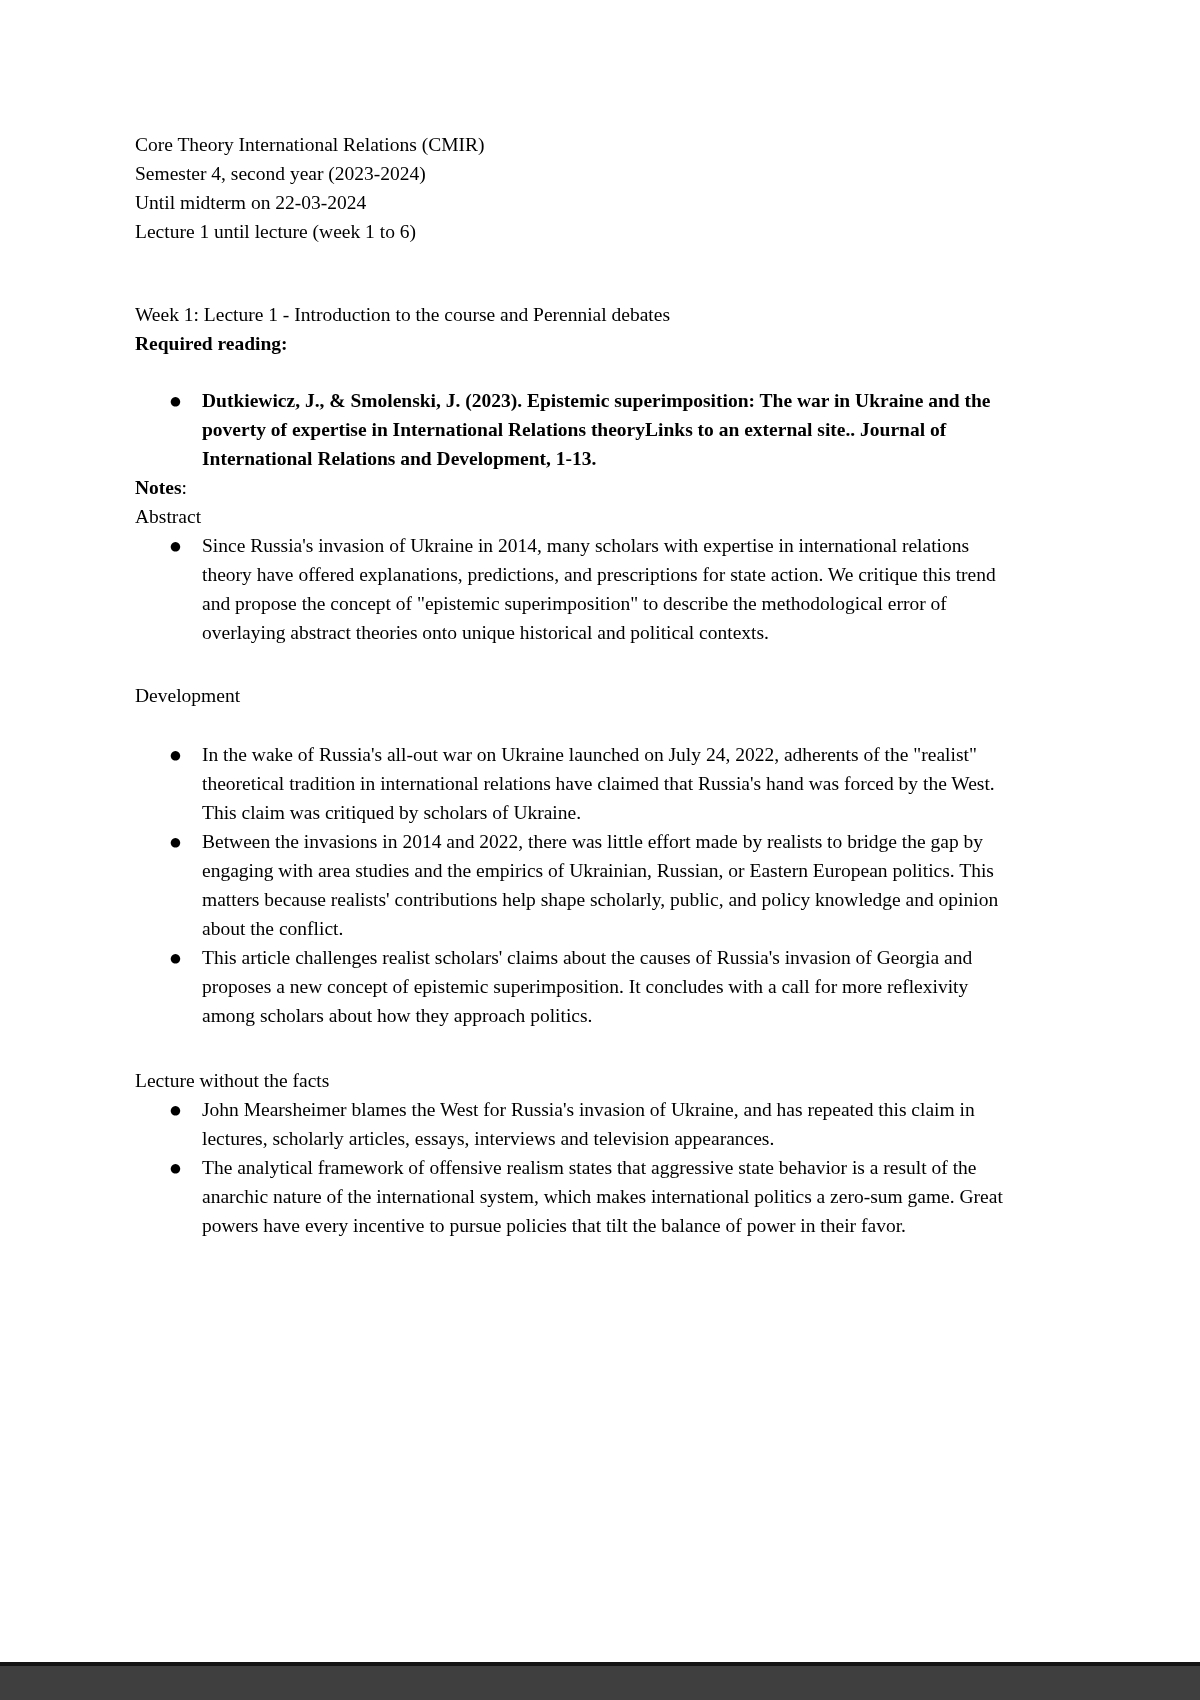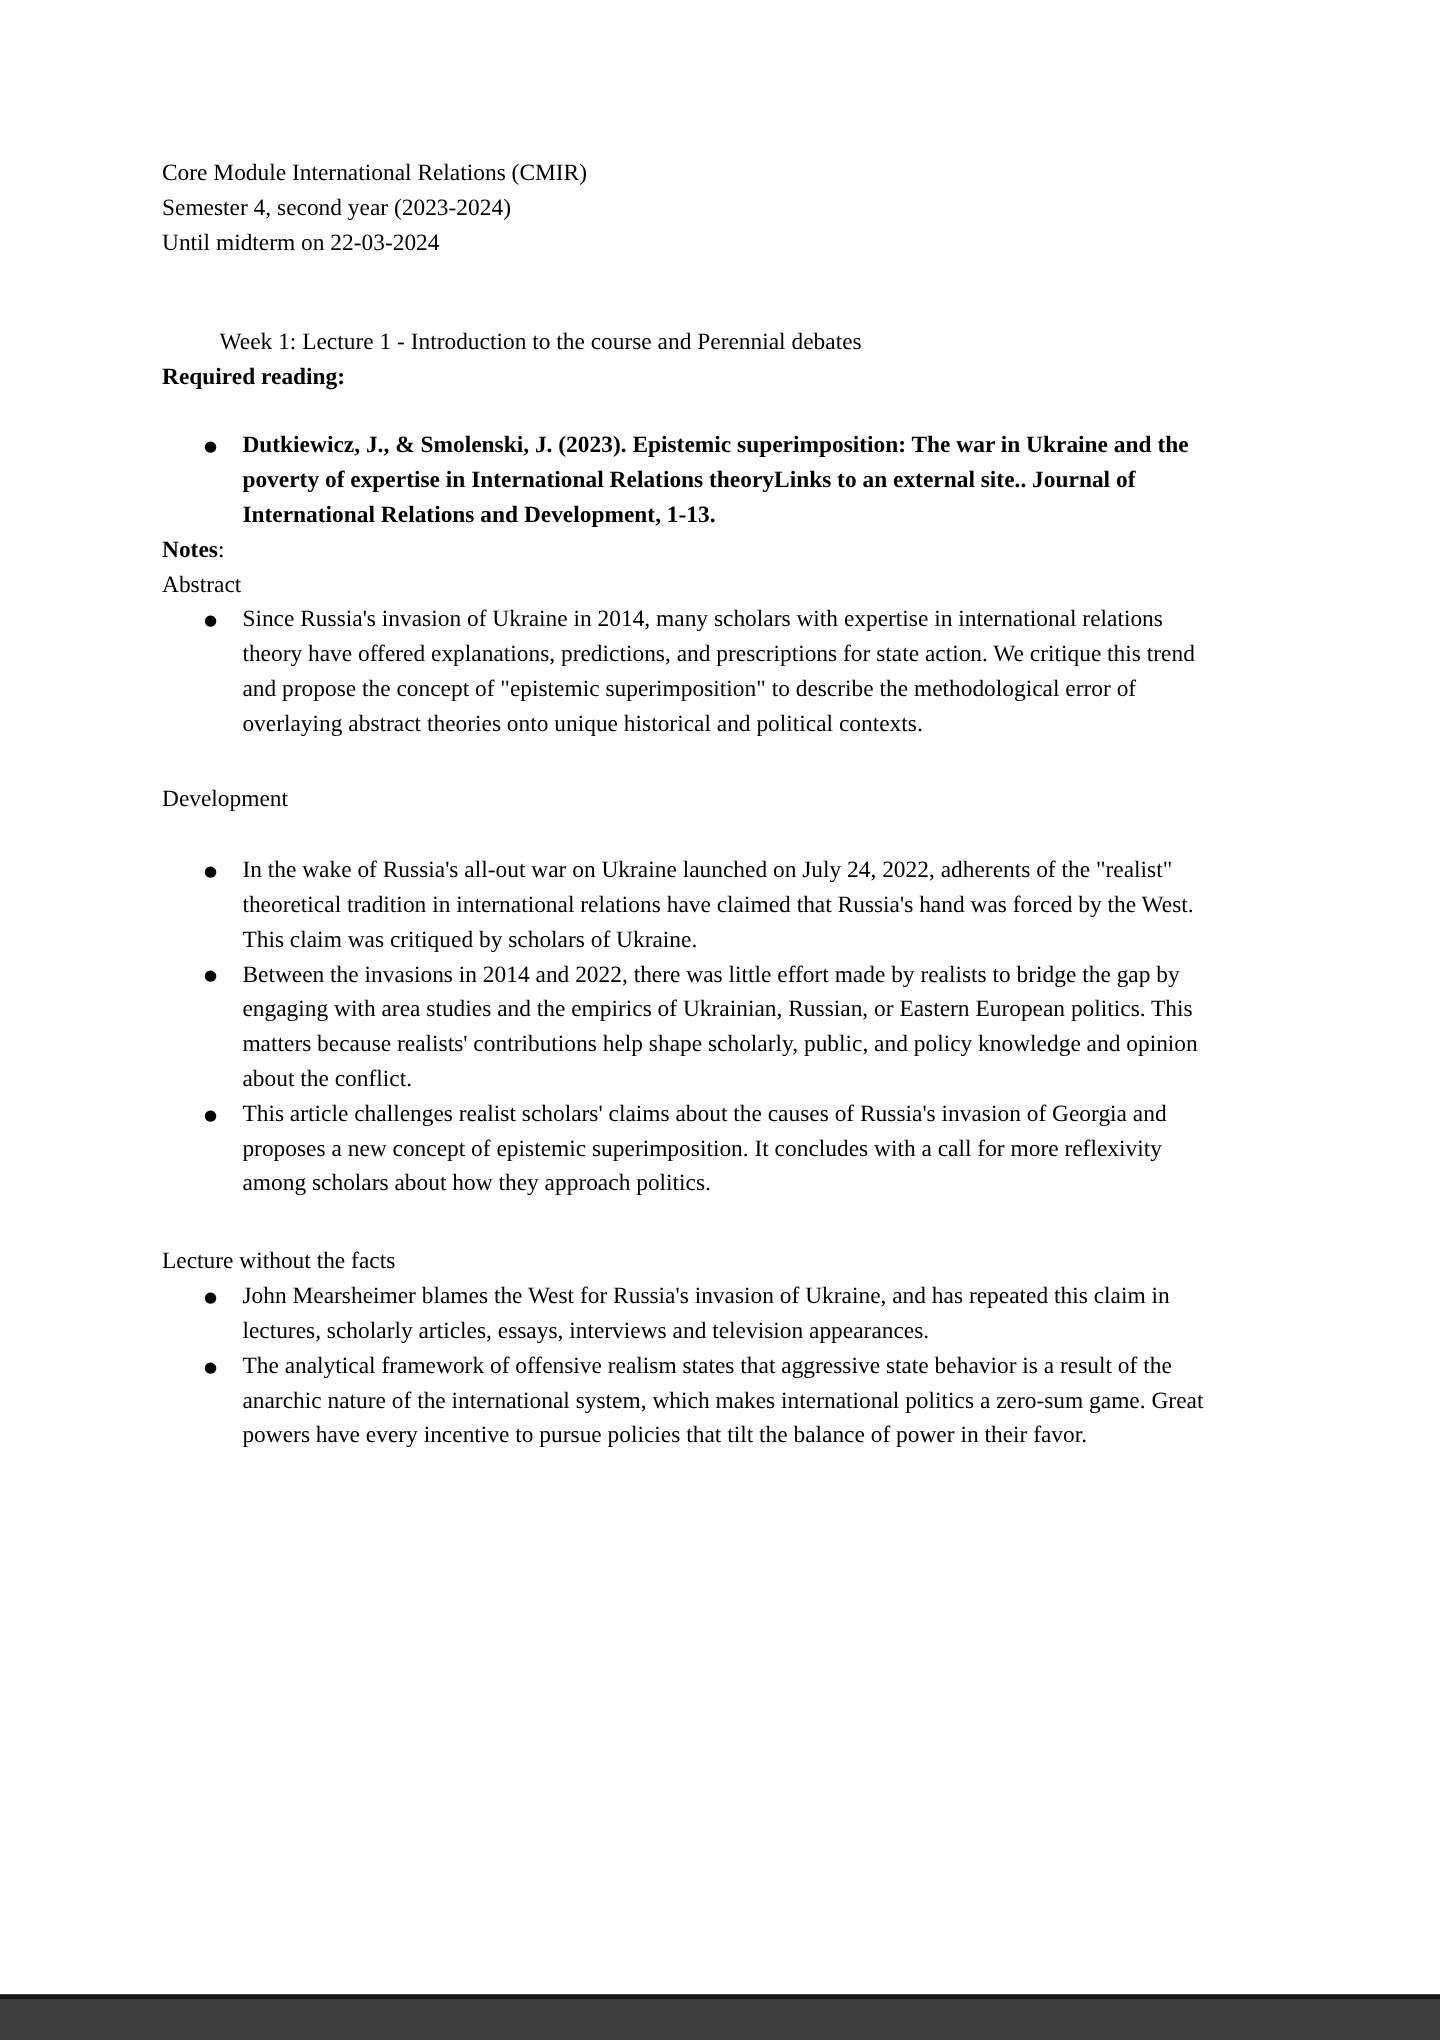--- a/index.html
+++ b/index.html
@@ -17,21 +17,21 @@
     width: 1005px;
     padding: 130px 0 0 135px;
     font-size: 19.5px;
     line-height: 29px;
   }
   p { margin: 0; }
   .bold { font-weight: bold; }
 
   .header-block p { margin: 0; }
 
-  .week-title { margin-top: 54px; margin-left: 48px; }
+  .week-title { margin-top: 54px; }
 
   .required-heading { font-weight: bold; }
 
   ul.bullets {
     list-style: none;
     margin: 0;
     padding: 0;
   }
   ul.bullets.reading { margin-top: 28px; }
   ul.bullets li {
@@ -58,23 +58,24 @@
     background: #3f3f3f;
     border-top: 4px solid #141414;
   }
 </style>
 </head>
 <body>
 
 <div class="doc">
 
   <div class="header-block">
-    <p>Core Module International Relations (CMIR)</p>
+    <p>Core Theory International Relations (CMIR)</p>
     <p>Semester 4, second year (2023-2024)</p>
     <p>Until midterm on 22-03-2024</p>
+    <p>Lecture 1 until lecture (week 1 to 6)</p>
   </div>
 
   <p class="week-title">Week 1: Lecture 1 - Introduction to the course and Perennial debates</p>
 
   <p class="required-heading">Required reading:</p>
 
   <ul class="bullets reading">
     <li>
       <span class="marker">●</span>
       <span class="text bold">Dutkiewicz, J., &amp; Smolenski, J. (2023). Epistemic superimposition: The war in Ukraine and the poverty of expertise in International Relations theoryLinks to an external site.. Journal of International Relations and Development, 1-13.</span>

